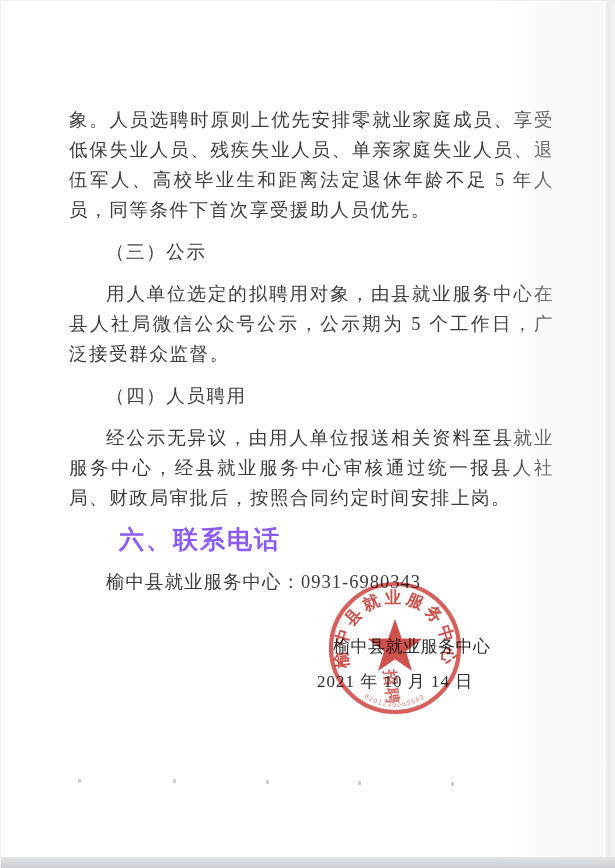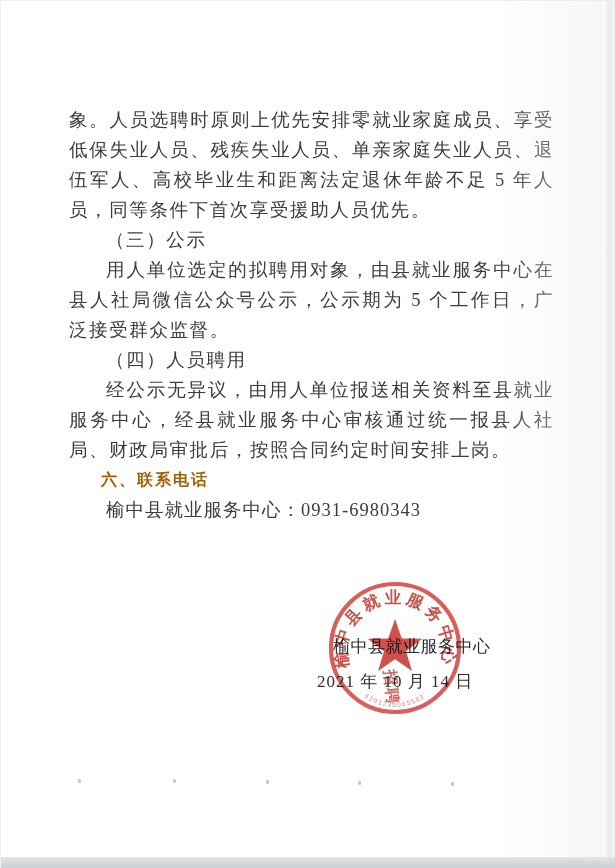--- a/index.html
+++ b/index.html
@@ -29,24 +29,24 @@
   }
   .speck{position:absolute;width:3px;height:4px;background:#9b9ea3;opacity:.55;border-radius:1px;}
 
   
   .content{
     position:absolute;left:68px;top:104px;width:485px;
     font-size:18.5px;line-height:30px;color:#3c3c3e;
     text-align:justify;letter-spacing:1.6px;
   }
   .content p{margin:0;}
-  .content p.indent{text-indent:2em;}
+  .content p.indent{text-indent:2em;margin-top:12px;}
   .p-heading{
-    font-family:Liberation Sans, sans-serif;
-    font-weight:bold;color:#a16207;font-size:16px;letter-spacing:2px;
+    font-family:Liberation Serif, serif;
+    font-weight:bold;color:#8b5cf6;font-size:25px;letter-spacing:2px;
   }
   .p-contact{letter-spacing:1px;}
 
   
   .sig-org{
     position:absolute;left:332px;top:634px;
     font-size:17px;letter-spacing:.5px;color:#2e2e30;white-space:nowrap;
   }
   .sig-date{
     position:absolute;left:316px;top:669px;

